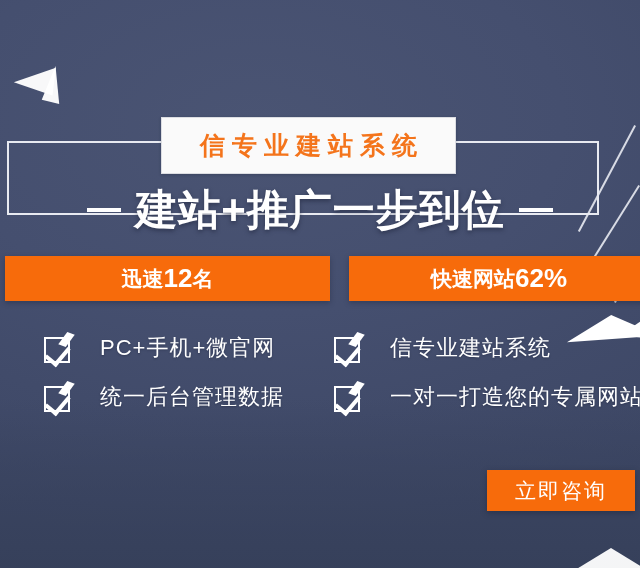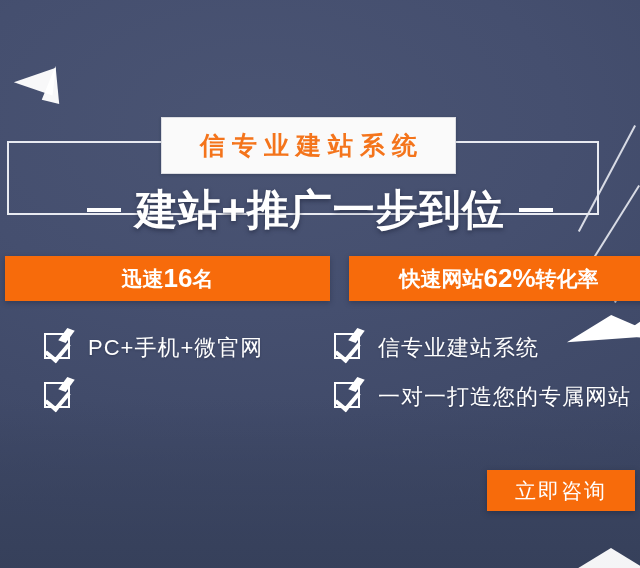--- a/index.html
+++ b/index.html
@@ -174,22 +174,22 @@
     position: absolute;
     left: 44px; top: 333px;
     width: 560px;
     display: grid;
     grid-template-columns: 290px 1fr;
     grid-row-gap: 19px;
     z-index: 5;
   }
   .feat {
     display: flex;
-    align-items: flex-start;
-    gap: 18px;
+    align-items: flex-end;
+    gap: 30px;
   }
   .check-icon {
     position: relative;
     width: 26px; height: 26px;
     border: 2px solid #ffffff;
     box-sizing: border-box;
     flex: 0 0 auto;
   }
   .check-icon::before {
     content: "";
@@ -259,42 +259,42 @@
 
   <div class="headline">
     <span class="dash"></span>
     <span class="txt">建站+推广一步到位</span>
     <span class="dash"></span>
   </div>
 
   <div class="badges">
     <div class="badge badge-1">
       <span class="b-sm">迅速</span>
-      <span class="b-lg">16</span>
+      <span class="b-lg">12</span>
       <span class="b-sm">名</span>
     </div>
     <div class="badge badge-2">
       <span class="b-sm">快速</span>
       <span class="b-sm">网站</span>
       <span class="b-lg">62%</span>
-      <span class="b-sm">转化率</span>
     </div>
   </div>
 
   <div class="features">
     <div class="feat">
       <span class="check-icon"></span>
       <span class="f-txt">PC+手机+微官网</span>
     </div>
     <div class="feat">
       <span class="check-icon"></span>
       <span class="f-txt">信专业建站系统</span>
     </div>
     <div class="feat">
       <span class="check-icon"></span>
+      <span class="f-txt">统一后台管理数据</span>
     </div>
     <div class="feat">
       <span class="check-icon"></span>
       <span class="f-txt">一对一打造您的专属网站</span>
     </div>
   </div>
 
   <button class="cta">立即咨询</button>
 
 </div>

